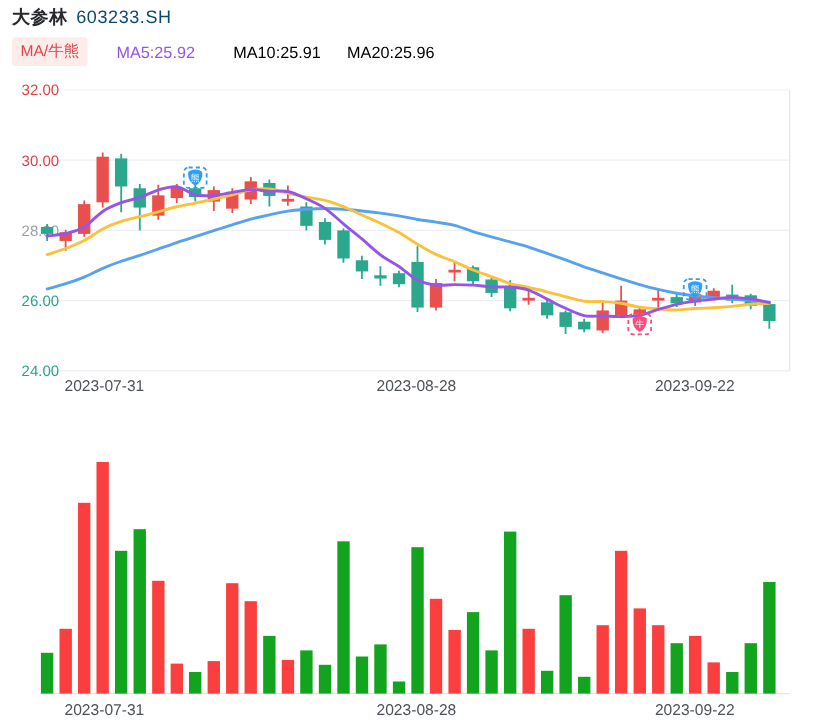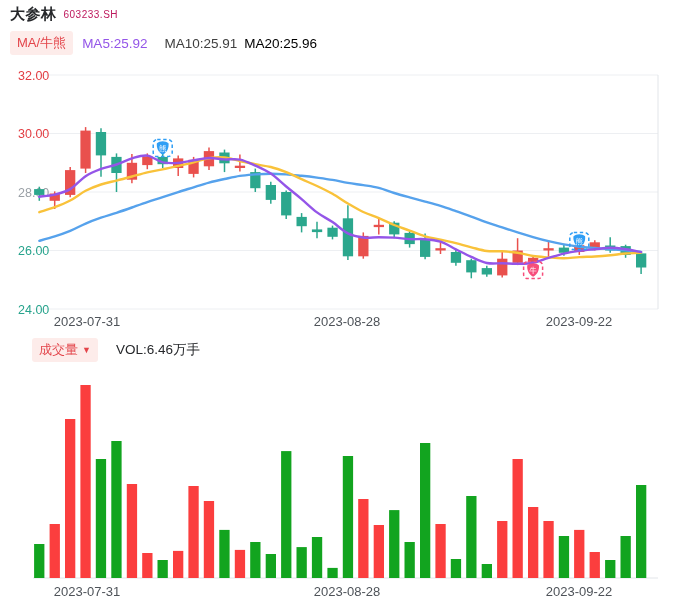--- a/index.html
+++ b/index.html
@@ -1,26 +1,26 @@
 <!DOCTYPE html>
 <html><head>
 <meta charset="utf-8">
 <style>
   html,body{margin:0;padding:0;background:#fff;}
   #app{position:relative;width:686px;height:606px;background:#ffffff;overflow:hidden;
        font-family:"Liberation Sans","DejaVu Sans",sans-serif;}
   .header{position:absolute;left:10px;top:5px;display:flex;align-items:center;gap:7px;}
   .title{font-size:15px;font-weight:bold;color:#26282b;letter-spacing:.5px;}
-  .code{font-size:10px;color:#be185d;letter-spacing:.5px;}
-  .legend{position:absolute;left:10px;top:31px;display:flex;align-items:center;font-size:13.5px;}
+  .code{font-size:15px;color:#0c4a6e;letter-spacing:.5px;}
+  .legend{position:absolute;left:10px;top:31px;display:flex;align-items:center;font-size:13.5px;gap:15px;}
   .badge{background:#fdecea;color:#e3444a;font-size:13px;padding:3px 7px;border-radius:3px;
          display:flex;align-items:center;gap:4px;cursor:pointer;}
   .badge .arr{font-size:9px;line-height:1;}
   .ma5{color:#9455e8;margin-left:9px;text-align:right;}
-  .ma10{color:#404040;margin-left:17px;}
+  .ma10{color:#000000;margin-left:17px;}
   .ma20{color:#000000;margin-left:7px;}
   .vol-legend{position:absolute;left:32px;top:338px;display:flex;align-items:center;font-size:13.5px;}
   .vol-text{color:#26282b;margin-left:18px;}
   svg{position:absolute;left:0;display:block;}
   #price-svg{top:58px;}
   #vol-svg{top:362px;}
 </style>
 </head>
 <body>
 <div id="app">
@@ -236,27 +236,20 @@
       <g>
         <rect x="569.8" y="174.6" width="19" height="17" rx="4" fill="none" stroke="#2f9ef5" stroke-width="1.5" stroke-dasharray="3.4 2.6"></rect>
         <path d="M579.3,176.29999999999998 C581.5,176.29999999999998 583.9,177.1 585.0999999999999,178.29999999999998
                C585.6999999999999,182.5 583.9,187.5 579.3,189.7
                C574.6999999999999,187.5 572.9,182.5 573.5,178.29999999999998
                C574.6999999999999,177.1 577.0999999999999,176.29999999999998 579.3,176.29999999999998 Z" fill="#2f9ef5"></path>
         <text x="579.3" y="185.7" font-size="7.5" fill="#ffffff" text-anchor="middle">熊</text>
       </g>
     </svg>
 
-  <div class="vol-legend">
-    <span class="badge">
-      <span>成交量</span>
-      <span class="arr">▼</span>
-    </span>
-    <span class="vol-text">VOL:6.46万手</span>
-  </div>
 
   <svg id="vol-svg" width="686" height="244" viewBox="0 0 686 244" xmlns="http://www.w3.org/2000/svg">
       <line x1="33" y1="216" x2="658" y2="216" stroke="#e2e5e9" stroke-width="1"></line>
       <rect x="34.1" y="182.0" width="10.3" height="34" fill="#12a41f"></rect>
       <rect x="49.6" y="162.0" width="10.3" height="54" fill="#fb3e3e"></rect>
       <rect x="65.0" y="57.0" width="10.3" height="159" fill="#fb3e3e"></rect>
       <rect x="80.4" y="23.0" width="10.3" height="193" fill="#fb3e3e"></rect>
       <rect x="95.8" y="97.0" width="10.3" height="119" fill="#12a41f"></rect>
       <rect x="111.3" y="79.0" width="10.3" height="137" fill="#12a41f"></rect>
       <rect x="126.8" y="122.0" width="10.3" height="94" fill="#fb3e3e"></rect>

